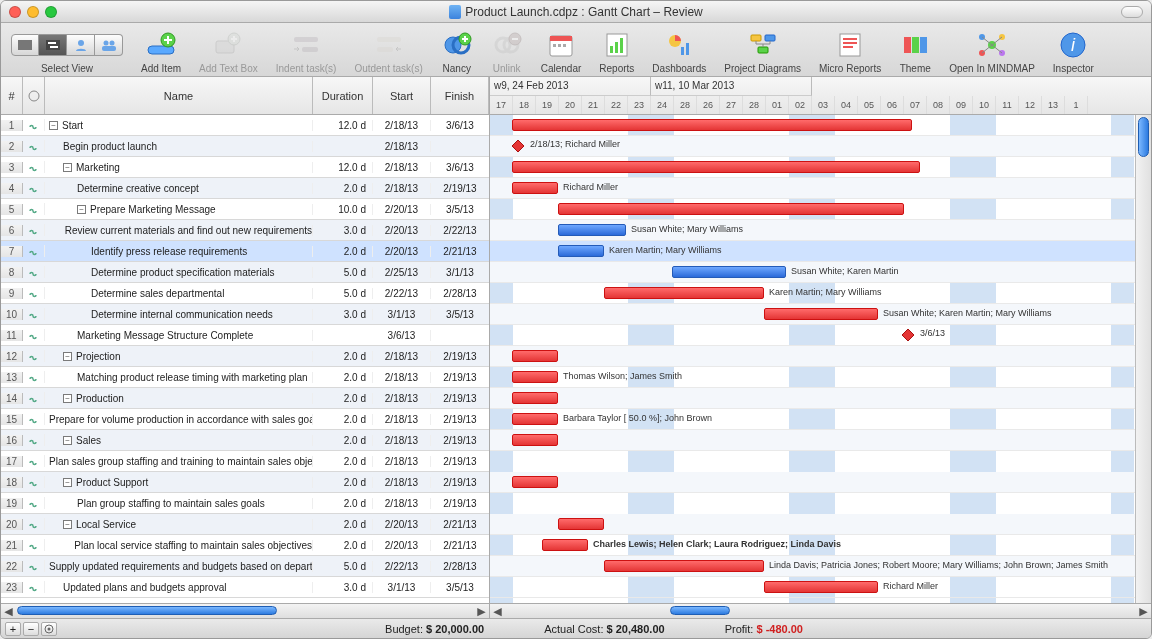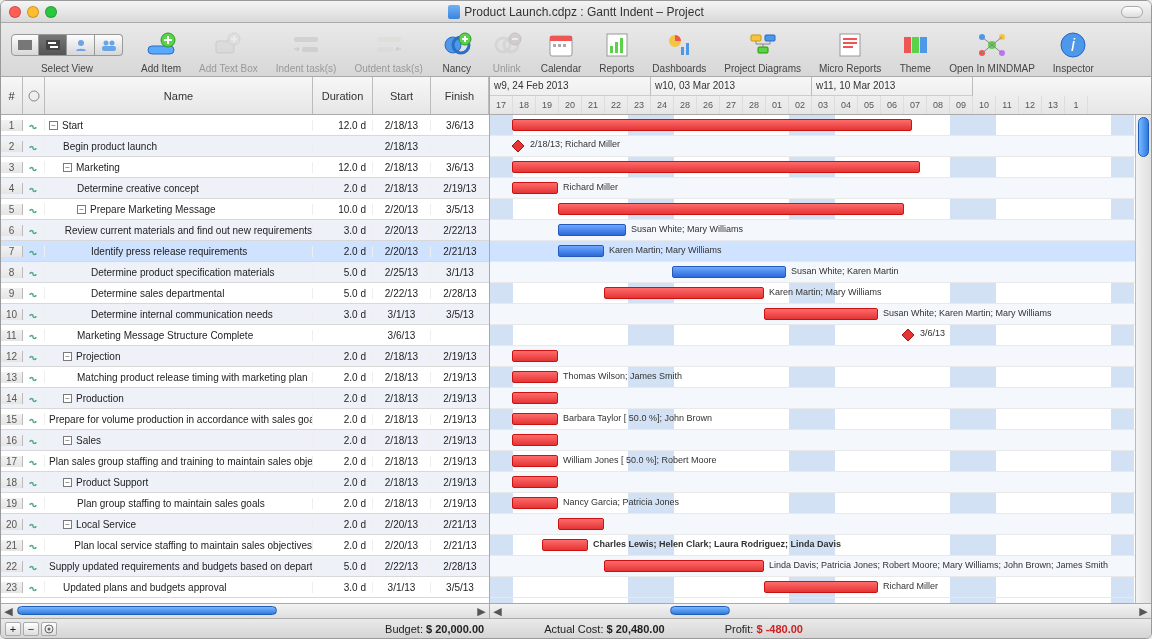--- a/index.html
+++ b/index.html
@@ -96,21 +96,21 @@
 <div class="window">
 
   <div class="titlebar">
     <div class="traffic">
       <div class="tlight red"></div>
       <div class="tlight yel"></div>
       <div class="tlight grn"></div>
     </div>
     <div class="titletext">
       <span class="doc"></span>
-      <span>Product Launch.cdpz : Gantt Indent – Project</span>
+      <span>Product Launch.cdpz : Gantt Chart – Review</span>
     </div>
     <div class="pillbtn"></div>
   </div>
 
   <div class="toolbar">
     <div class="tgroup">
       <div class="icons">
         <div class="seg">
           <div class="segbtn">
               <svg width="14" height="10">
@@ -699,21 +699,20 @@
         <div class="harrow" style="left:0">◀</div>
         <div class="hthumb" style="left:16px;width:260px;"></div>
         <div class="harrow" style="right:0">▶</div>
       </div>
     </div>
 
     <div class="rightpane">
       <div class="timehead">
         <div class="weekrow" id="weekrow">
             <div class="wcell" style="width: 161px;">w9, 24 Feb 2013</div>
-            <div class="wcell" style="width: 161px;">w10, 03 Mar 2013</div>
             <div class="wcell" style="width: 161px;">w11, 10 Mar 2013</div>
           </div>
         <div class="dayrow" id="dayrow">
             <div class="dcell">17</div>
             <div class="dcell">18</div>
             <div class="dcell">19</div>
             <div class="dcell">20</div>
             <div class="dcell">21</div>
             <div class="dcell">22</div>
             <div class="dcell">23</div>
@@ -820,35 +819,23 @@
           <div class="grow" style="top: 294px;">
             <div class="bar green" style="left: 22px; width: 46px;"></div>
             <div class="bar red" style="left: 22px; width: 46px;">
               <div class="barlabel">Barbara Taylor [ 50.0 %]; John Brown</div>
             </div>
           </div>
           <div class="grow alt" style="top: 315px;">
             <div class="bar green" style="left: 22px; width: 46px;"></div>
             <div class="bar red" style="left: 22px; width: 46px;"></div>
           </div>
-          <div class="grow" style="top: 336px;">
-            <div class="bar green" style="left: 22px; width: 46px;"></div>
-            <div class="bar red" style="left: 22px; width: 46px;">
-              <div class="barlabel">William Jones [ 50.0 %]; Robert Moore</div>
-            </div>
-          </div>
           <div class="grow alt" style="top: 357px;">
             <div class="bar green" style="left: 22px; width: 46px;"></div>
             <div class="bar red" style="left: 22px; width: 46px;"></div>
-          </div>
-          <div class="grow" style="top: 378px;">
-            <div class="bar green" style="left: 22px; width: 46px;"></div>
-            <div class="bar red" style="left: 22px; width: 46px;">
-              <div class="barlabel">Nancy Garcia; Patricia Jones</div>
-            </div>
           </div>
           <div class="grow alt" style="top: 399px;">
             <div class="bar red" style="left: 68px; width: 46px;"></div>
           </div>
           <div class="grow" style="top: 420px;">
             <div class="bar red" style="left: 52px; width: 46px; font-weight: bold;">
               <div class="barlabel">Charles Lewis; Helen Clark; Laura Rodriguez; Linda Davis</div>
             </div>
           </div>
           <div class="grow alt" style="top: 441px;">

